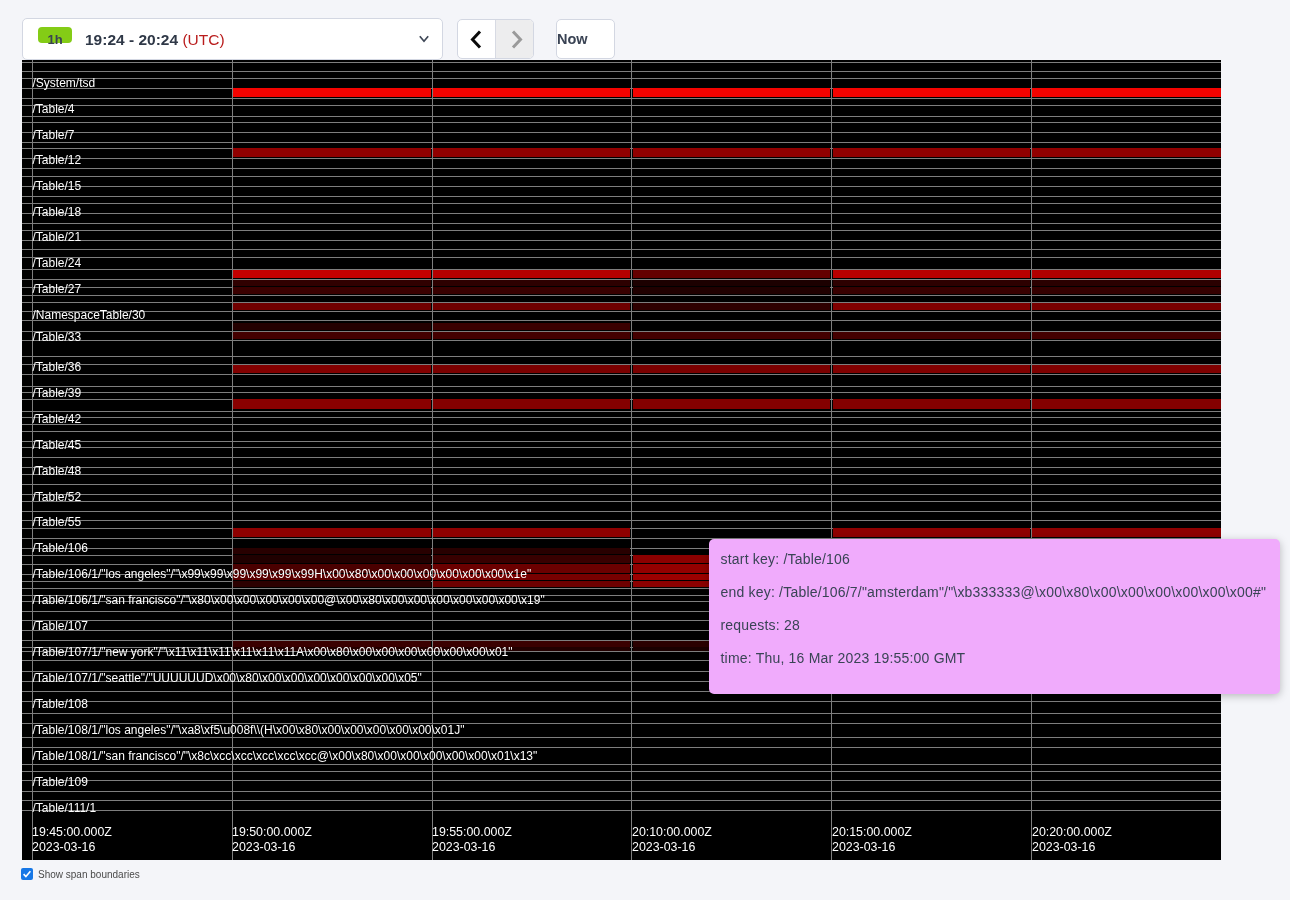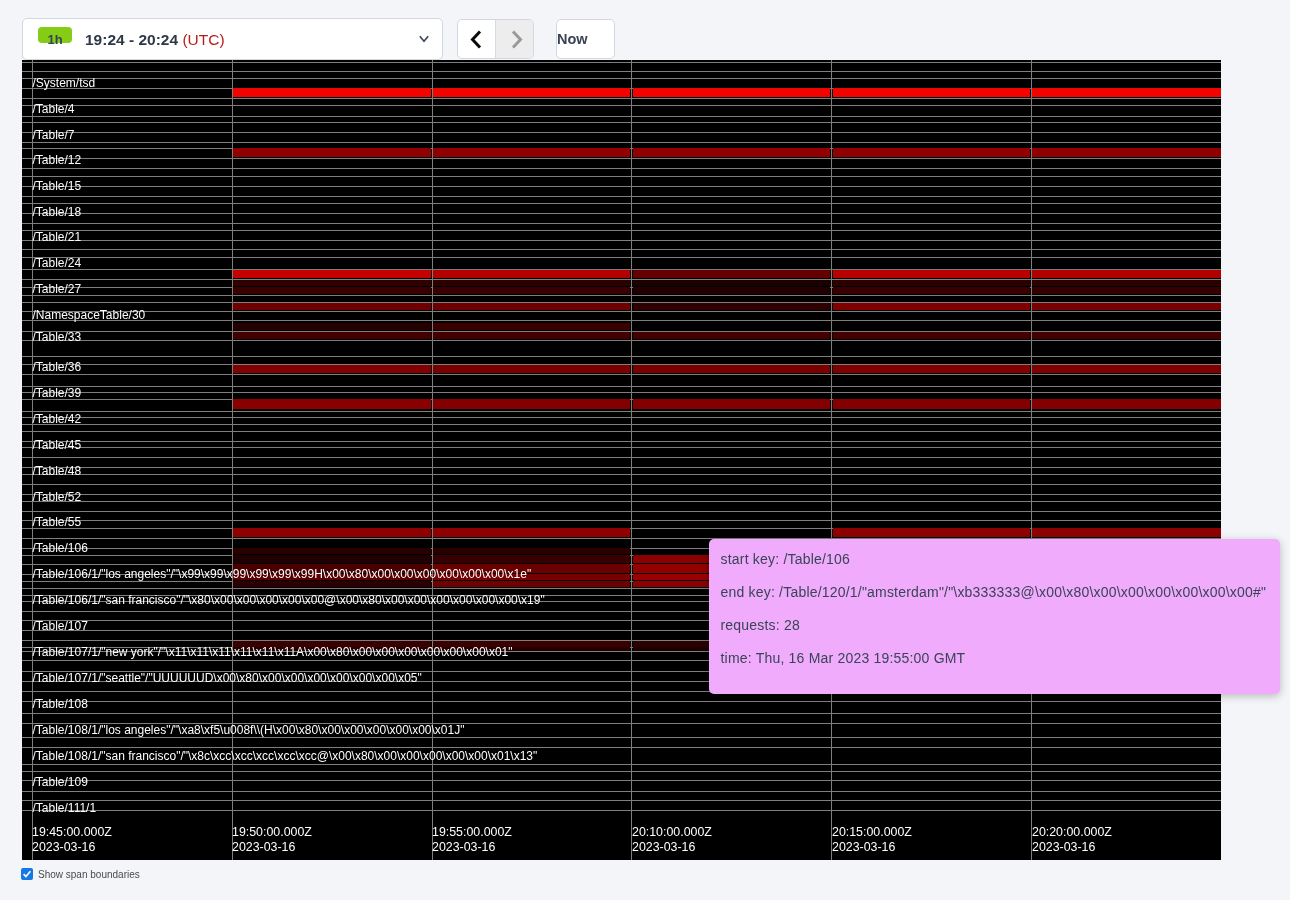--- a/index.html
+++ b/index.html
@@ -227,21 +227,21 @@
 <text x="810.0" y="776.2" font-size="12.4" fill="#fff">20:15:00.000Z</text>
 <text x="810.0" y="791.2" font-size="12.4" fill="#fff">2023-03-16</text>
 <text x="1010.0" y="776.2" font-size="12.4" fill="#fff">20:20:00.000Z</text>
 <text x="1010.0" y="791.2" font-size="12.4" fill="#fff">2023-03-16</text>
 </svg>
 </div>
 
 <div class="abs" style="left:709px;top:539px;width:571px;height:155px;background:#f0abfc;border-radius:5px;box-shadow:0 2px 8px rgba(0,0,0,0.25);color:#394455;font-size:14px;letter-spacing:0.2px;">
 <div class="abs" style="left:12px;top:552px;white-space:nowrap;position:absolute;"></div>
 <div style="position:absolute;left:11.5px;top:11.5px;">start key: /Table/106</div>
-<div style="position:absolute;left:11.5px;top:44.5px;">end key: /Table/120/1/"amsterdam"/"\xb333333@\x00\x80\x00\x00\x00\x00\x00\x00#"</div>
+<div style="position:absolute;left:11.5px;top:44.5px;">end key: /Table/106/7/"amsterdam"/"\xb333333@\x00\x80\x00\x00\x00\x00\x00\x00#"</div>
 <div style="position:absolute;left:11.5px;top:77.5px;">requests: 28</div>
 <div style="position:absolute;left:11.5px;top:110.5px;">time: Thu, 16 Mar 2023 19:55:00 GMT</div>
 </div>
 
 <svg class="abs" style="left:21px;top:868px;" width="12" height="12" viewBox="0 0 12 12">
     <rect x="0" y="0" width="12" height="12" rx="2" fill="#1677e6"></rect>
     <path d="M2.6 6.1 L4.9 8.5 L9.4 3.3" stroke="#fff" stroke-width="1.6" fill="none"></path>
   </svg>
 <div class="abs" style="left:38px;top:868px;font-size:10px;color:#4a4a4a;line-height:14px;">Show span boundaries</div>
 

